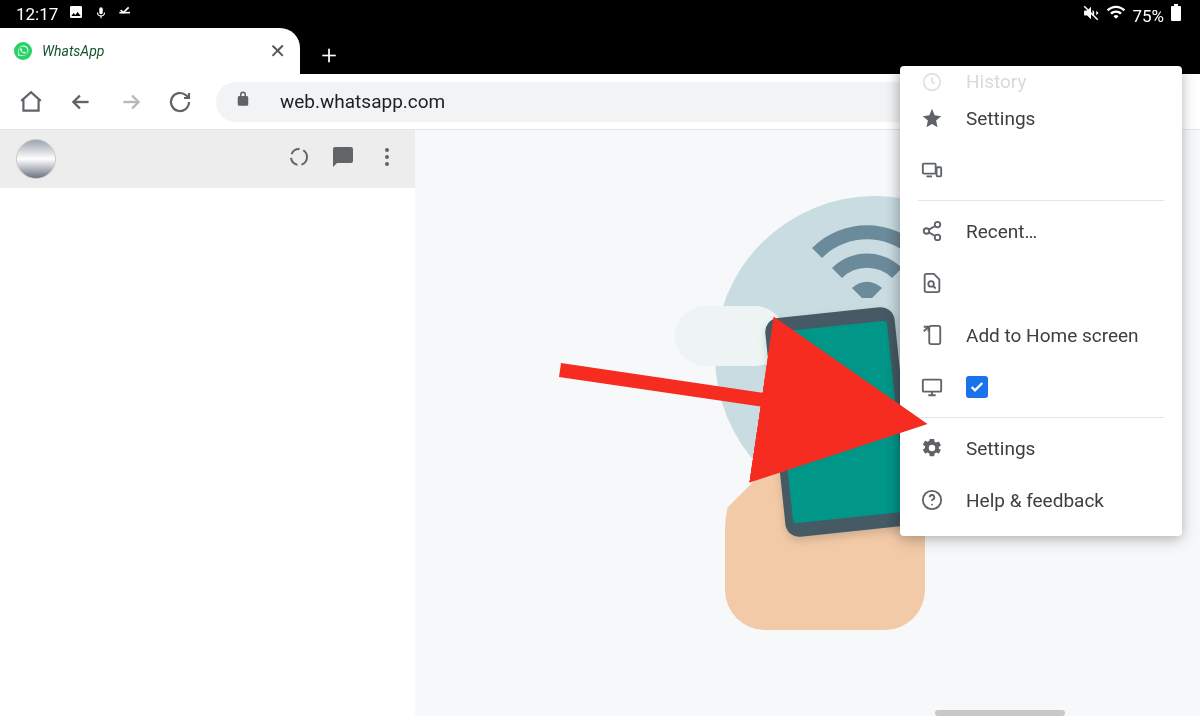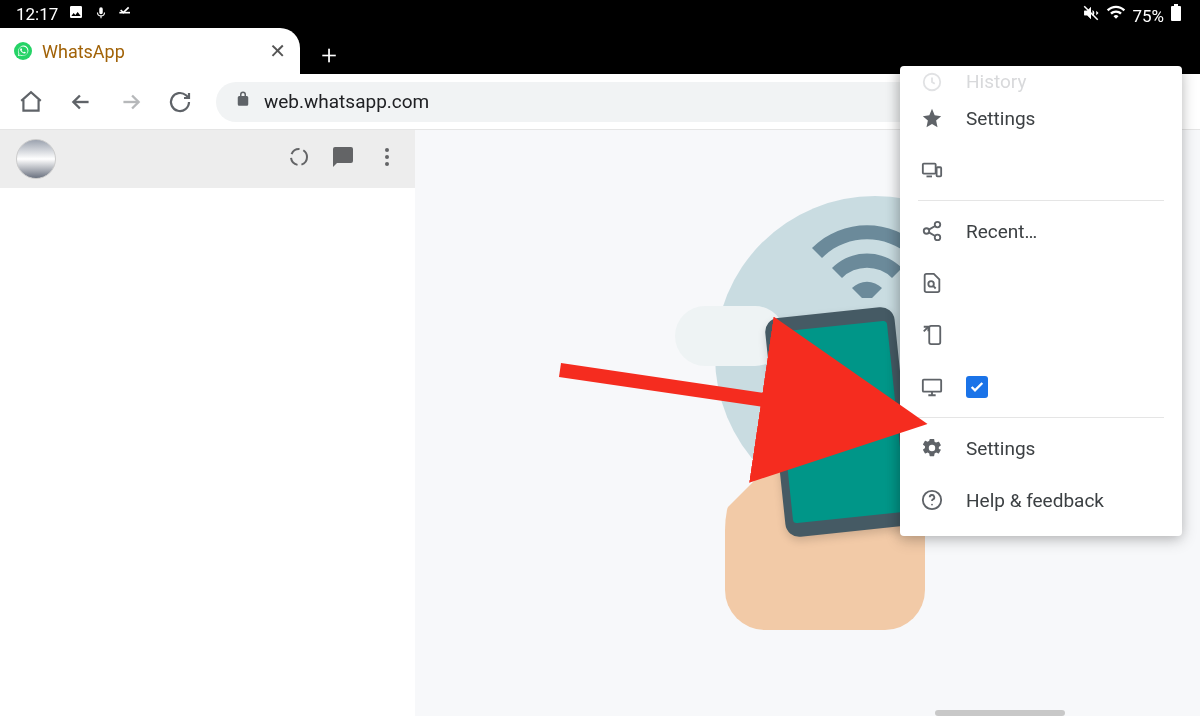--- a/index.html
+++ b/index.html
@@ -3,27 +3,27 @@
 <meta charset="utf-8">
 <style>
   * { box-sizing: border-box; margin: 0; padding: 0; }
   html, body { width: 1200px; height: 716px; overflow: hidden; font-family: Roboto, Arial, sans-serif; background: #fff; }
   .statusbar { height: 28px; background: #000; color: #fff; display: flex; align-items: center; justify-content: space-between; padding: 0 18px 0 16px; font-size: 17px; gap: 11px; }
   .statusbar .right { display: flex; align-items: flex-end; gap: 6px; }
   .tabs { height: 46px; background: #000; position: relative; }
   .tab { position: absolute; left: 0; bottom: 0; width: 300px; height: 46px; background: #fff; border-top-right-radius: 20px; display: flex; align-items: center; padding: 0 14px; gap: 10px; }
   .wa-dot { width: 18px; height: 18px; border-radius: 50%; background: #25d366; display:flex; align-items:center; justify-content:center; }
   .wa-dot svg { width: 12px; height: 12px; fill:#fff; }
-  .tab-title { flex: 1; color: #a16207; font-size: 18px; }
+  .tab-title { flex: 1; color: #14532d; font-size: 14px; font-style: italic; }
   .tab-x { color:#555; font-size:20px; padding-left:6px; }
   .plus { position:absolute; left:316px; top:9px; color:#fff; font-size:26px; }
   .toolbar { height: 56px; background:#fff; display:flex; align-items:center; padding:0 18px; gap:24px; border-bottom:1px solid #e5e5e5; }
   .toolbar .ic { color:#5f6368; display:flex; }
   .toolbar .ic.disabled { opacity:.45; }
-  .omni { flex:1; height:40px; background:#f1f3f4; border-radius:22px; display:flex; align-items:center; padding:0 18px; gap:12px; color:#202124; font-size:19px; }
+  .omni { flex:1; height:40px; background:#f1f3f4; border-radius:22px; display:flex; align-items:center; padding:0 18px; gap:28px; color:#202124; font-size:19px; }
   .content { display:flex; height:calc(716px - 28px - 46px - 56px); background:#fff; }
   .sidebar { width: 415px; background:#fff; }
   .side-head { height:58px; background:#ededed; display:flex; align-items:center; padding:0 16px; gap:20px; }
   .avatar { width:40px; height:40px; border-radius:50%; background:linear-gradient(180deg,#9ca3af 0%,#ffffff 50%,#6b7280 100%); border:1px solid #ccc; }
   .side-head .spacer { flex:1; }
   .side-ic { color:#636466; }
   .main { flex:1; background:#f7f8fa; position:relative; overflow:hidden; }
   .circle { width:320px; height:320px; background:#c9dce1; border-radius:50%; position:absolute; left:300px; top:66px; }
   .cloud1 { width:110px; height:60px; background:#eef3f4; border-radius:40px; position:absolute; left:260px; top:176px; }
   .cloud2 { width:120px; height:60px; background:#eef3f4; border-radius:40px; position:absolute; left:520px; top:98px; }
@@ -238,20 +238,21 @@
     </span>
   </div>
   <div class="mitem">
     <span class="mic">
       <svg width="22" height="22" viewBox="0 0 24 24" fill="none" stroke="currentColor" stroke-width="2">
           <rect x="9" y="2" width="12" height="20" rx="2"></rect>
           <path d="M3 8l5-5"></path>
           <path d="M3 3h5v5"></path>
         </svg>
     </span>
+    <span class="lbl">Add to Home screen</span>
   </div>
   <div class="mitem">
     <span class="mic">
       <svg width="22" height="22" viewBox="0 0 24 24" fill="none" stroke="currentColor" stroke-width="2">
           <rect x="2" y="4" width="20" height="13" rx="1"></rect>
           <path d="M8 21h8M12 17v4"></path>
         </svg>
     </span>
     <span class="chk">
       <svg width="16" height="16" viewBox="0 0 24 24" fill="none" stroke="#fff" stroke-width="3.5">

